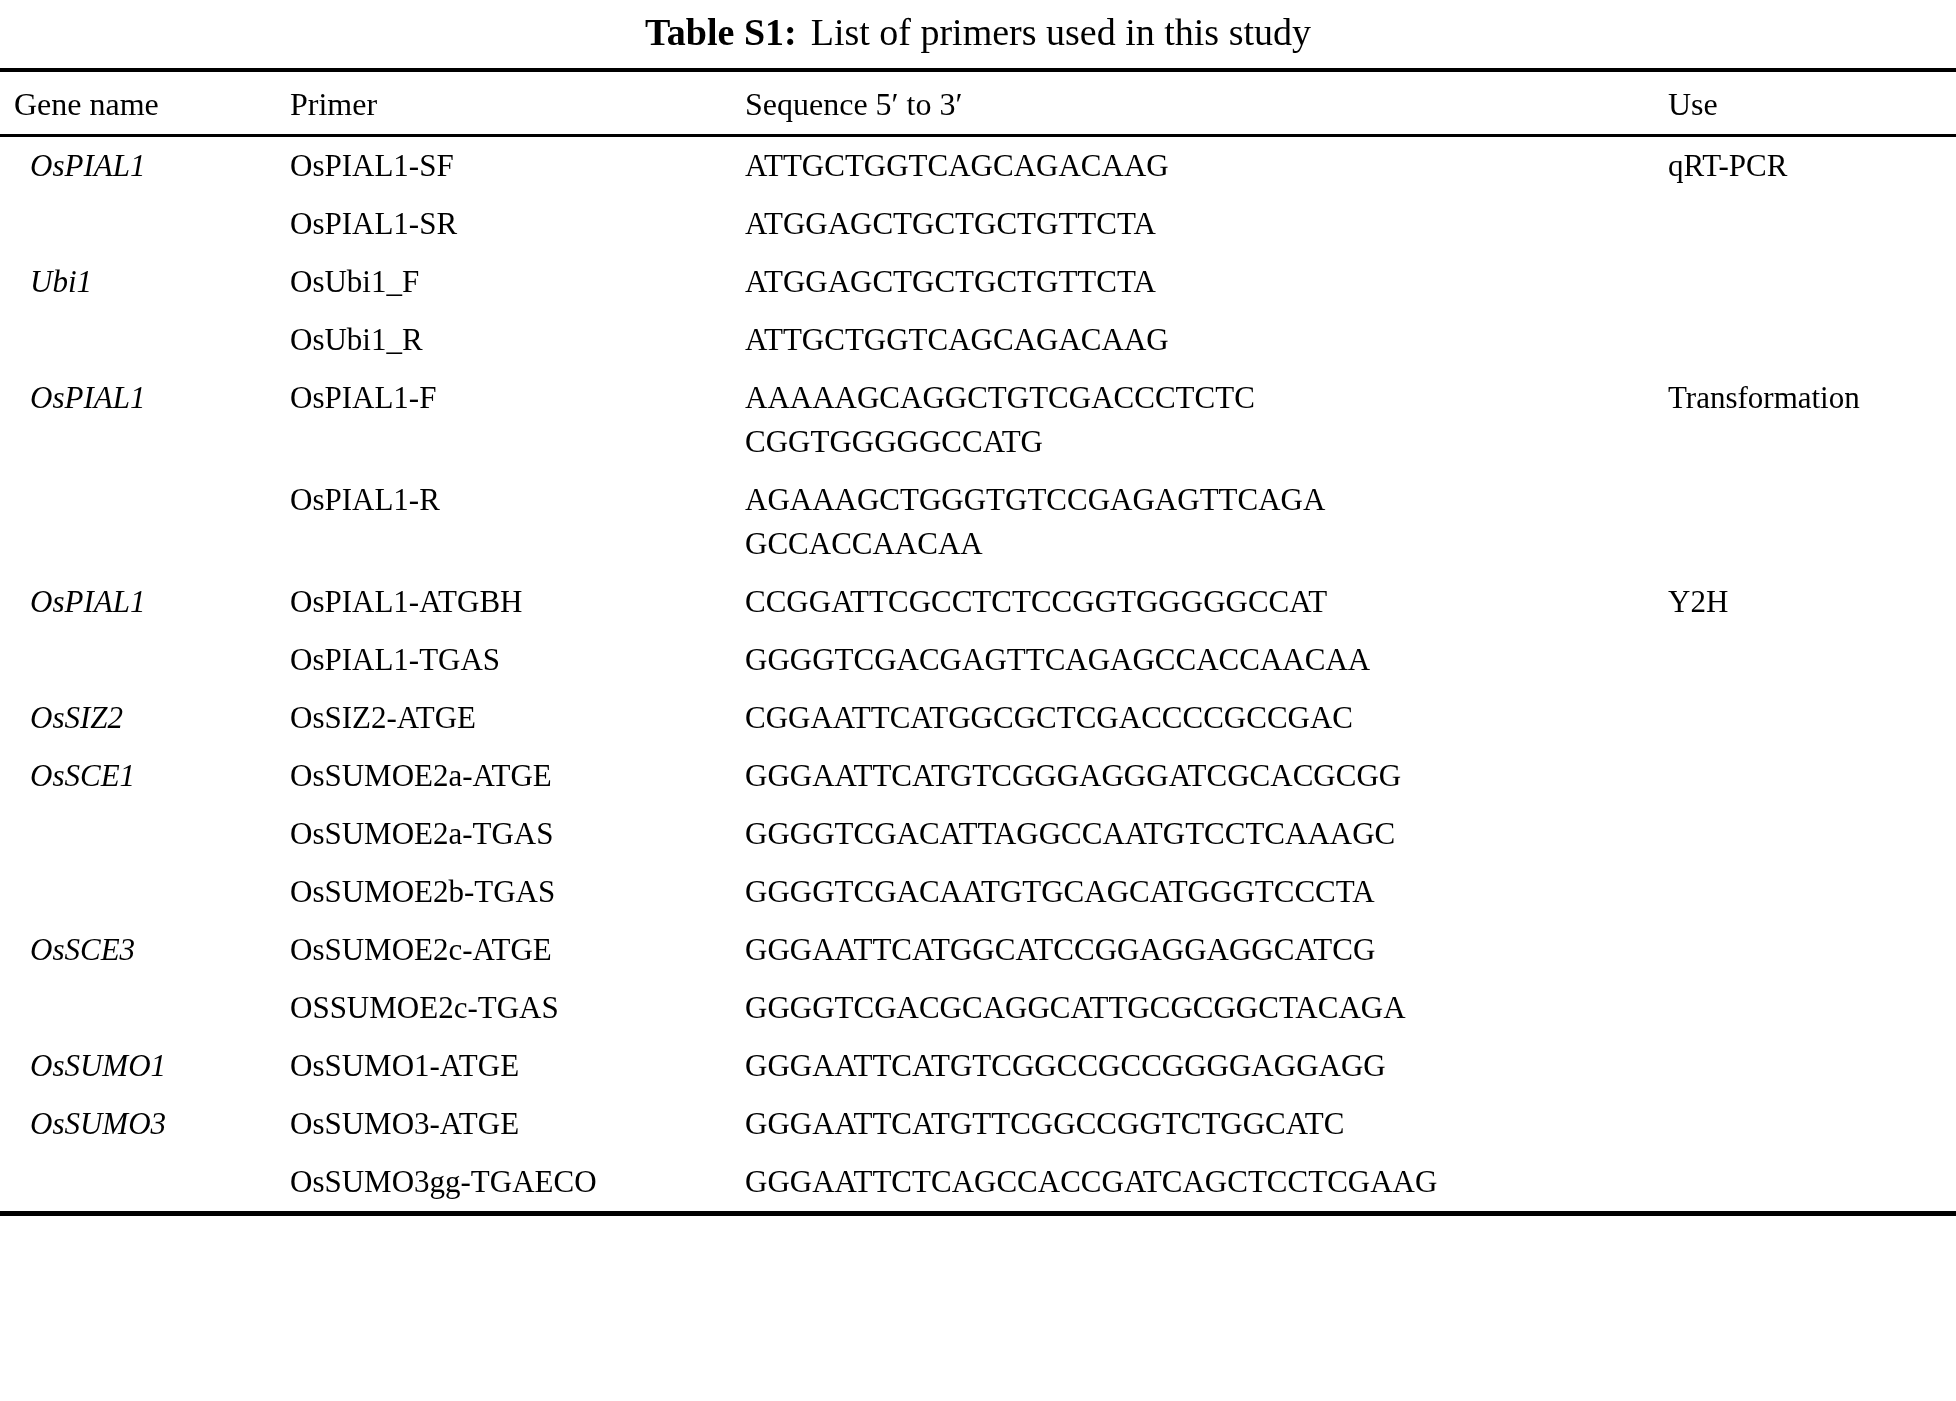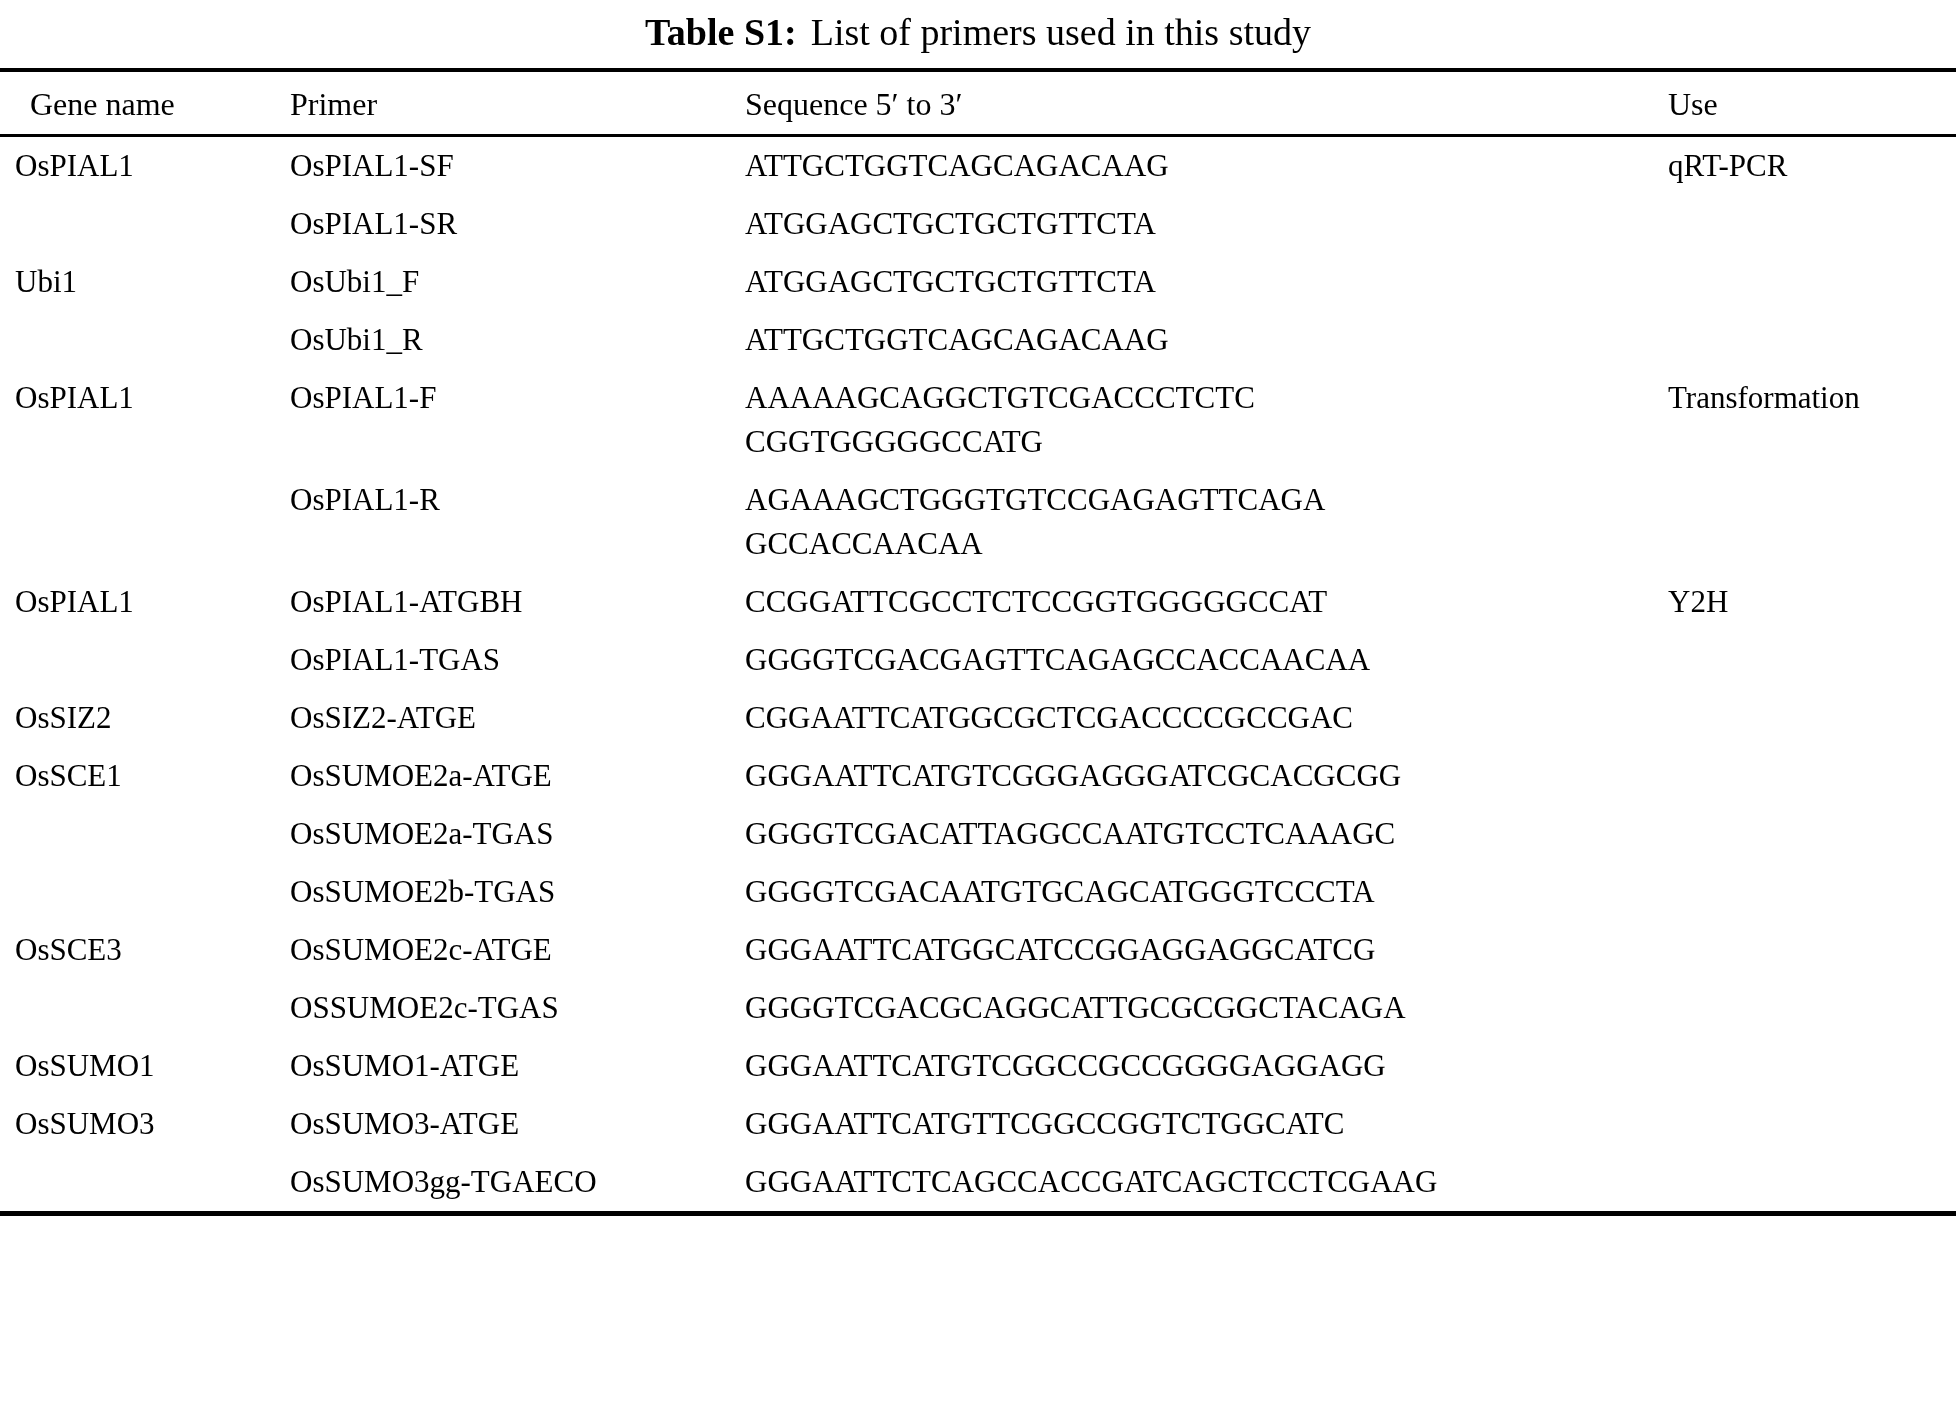--- a/index.html
+++ b/index.html
@@ -42,31 +42,32 @@
   col.c-use { width: 288px; }
   thead th {
     font-weight: normal;
     text-align: left;
     font-size: 32px;
     padding: 12px 0 10px 0;
     border-bottom: 3px solid #000000;
     line-height: 40px;
     white-space: nowrap;
   }
-  thead th:first-child { padding-left: 30px; margin-left: 40px; }
+  thead th:first-child { padding-left: 14px; margin-left: 40px; }
   tbody td {
     font-size: 31px;
     line-height: 44px;
     padding: 7px 0 7px 0;
     vertical-align: top;
     text-align: left;
     white-space: nowrap;
   }
   tbody td.cell-gene {
-    padding-left: 15px;
+    padding-left: 30px;
+    font-style: italic;
   }
   .seq-line { white-space: nowrap; }
 </style>
 </head>
 <body>
 
 <div class="page-title">
   <span class="title-label">Table S1:</span><span class="title-text">List of primers used in this study</span>
 </div>
 

